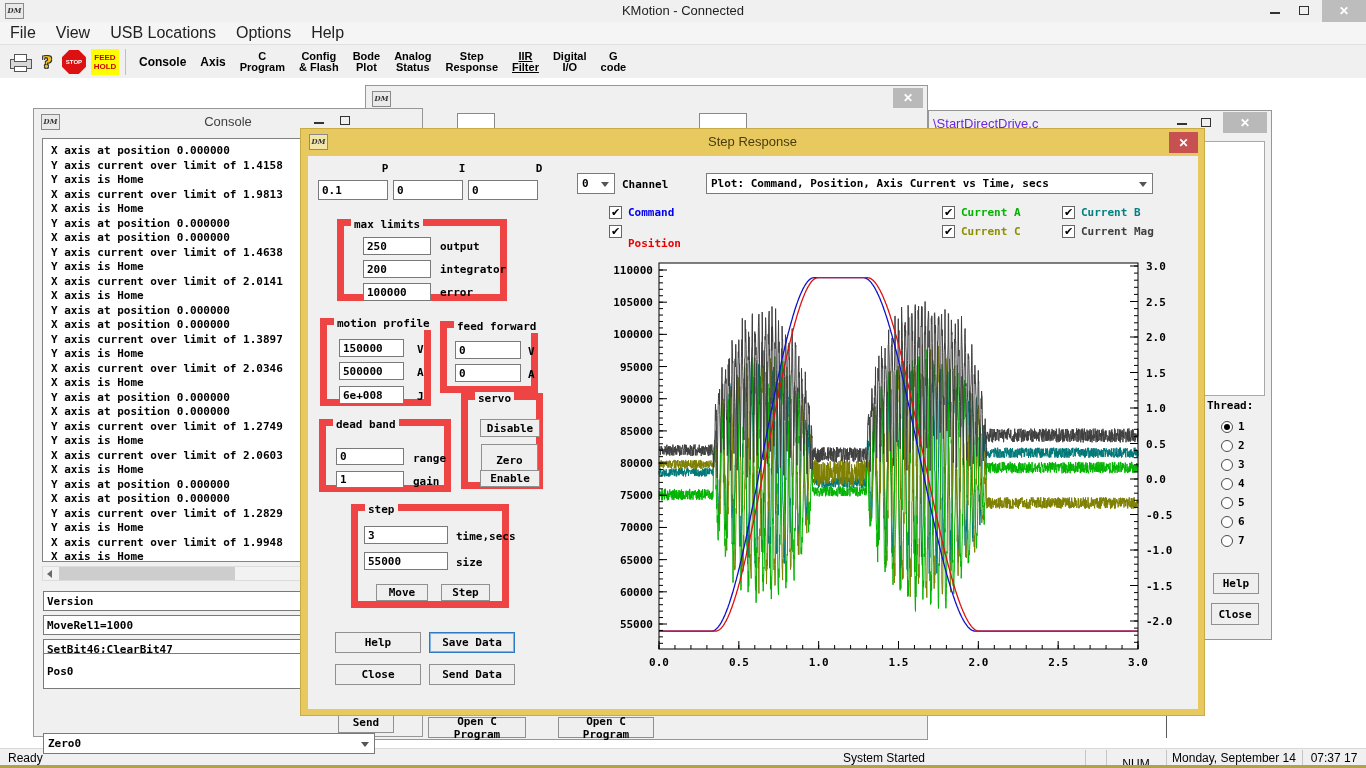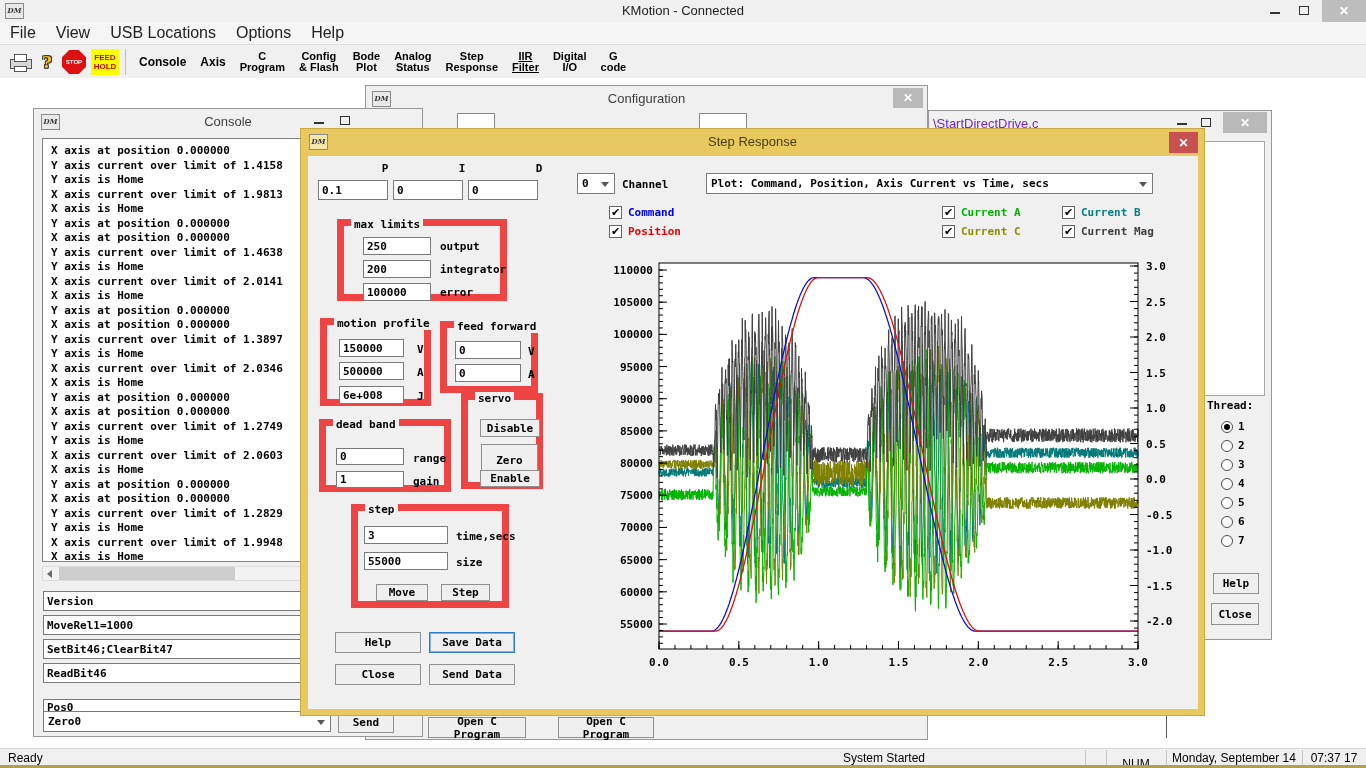--- a/index.html
+++ b/index.html
@@ -122,21 +122,20 @@
       <div class="tb-btnlabel" style="font-size: 11px;">Digital
 I/O</div>
       <div class="tb-btnlabel" style="font-size: 11px;">G
 code</div>
     </div>
 </div>
 <div id="client"></div>
 
 <section class="win" style="left:365px;top:85px;width:563px;height:655px;z-index:2">
   <span class="dmicon" style="left:6px;top:5px">DM</span>
-  <div class="wtitle">Configuration</div>
   <span class="closebox" style="left:527px;top:2px;width:30px;height:20px;background:#b9b9b9">✕</span>
   <div class="abs" style="left:91px;top:27px;width:36px;height:16px;background:#fff;border:1px solid #8a8a8a"></div>
   <div class="abs" style="left:333px;top:27px;width:46px;height:16px;background:#fff;border:1px solid #8a8a8a"></div>
   <button class="btn" style="left:62px;top:631px;width:98px;height:21px">Open C Program</button>
   <button class="btn" style="left:192px;top:631px;width:96px;height:21px">Open C Program</button>
 </section>
 <div class="abs" style="left:1166px;top:716px;width:1px;height:22px;background:#5a5a5a;z-index:2"></div>
 
 <section class="win" style="left:928px;top:110px;width:344px;height:530px;z-index:3">
   <div class="abs" style="left:4px;top:5px;font-size:13px;color:#6d28d9;white-space:nowrap">\StartDirectDrive.c</div>
@@ -217,22 +216,22 @@
     </div>
   <div class="hscroll">
     <span class="hs-arrow" style="left:4px;border-right:5px solid #6a6a6a"></span>
     <span class="hs-thumb"></span>
     <span class="hs-arrow" style="right:4px;border-left:5px solid #6a6a6a"></span>
   </div>
   <input class="tfield" style="left: 9px; top: 482px; width: 288px; height: 20px;" readonly="" value="Version">
   <input class="tfield" style="left: 9px; top: 506px; width: 288px; height: 20px;" readonly="" value="MoveRel1=1000">
   <input class="tfield" style="left: 9px; top: 530px; width: 288px; height: 20px;" readonly="" value="SetBit46;ClearBit47">
   <input class="tfield" style="left: 9px; top: 554px; width: 288px; height: 20px;" readonly="" value="ReadBit46">
-  <input class="tfield" style="left: 9px; top: 590px; width: 288px; height: 16px;" readonly="" value="Pos0">
-  <div class="combo" style="left:9px;top:602px;width:288px;height:21px">
+  <input class="tfield" style="left: 9px; top: 544px; width: 288px; height: 36px;" readonly="" value="Pos0">
+  <div class="combo" style="left:9px;top:624px;width:332px;height:21px">
     <span>Zero0</span>
     <span class="arr"></span>
   </div>
   <button class="btn" style="left:304px;top:602px;width:56px;height:22px">Send</button>
 </section>
 
 <section class="win" style="left:300px;top:128px;width:905px;height:588px;z-index:6;background:#e7c95f;border:1px solid #c9ab45">
   <span class="dmicon" style="left:8px;top:5px;background:#f4e5a8">DM</span>
   <div class="wtitle" style="color:#4a3c0a">Step Response</div>
   <span class="closebox" style="left:868px;top:3px;width:29px;height:21px;background:#c75050">✕</span>
@@ -254,21 +253,21 @@
     <span>Plot: Command, Position, Axis Current vs Time, secs</span>
     <span class="arr"></span>
   </div>
 
   <div class="cbox srcheck" style="left:308px;top:77px">
       <span class="cb">✔</span>
       <span class="cb-label" style="color: rgb(0, 0, 238);">Command</span>
     </div>
   <div class="cbox srcheck" style="left:308px;top:96px">
       <span class="cb">✔</span>
-      <span class="cb-label" style="color: rgb(238, 0, 0);">Position</span>
+      <span class="cb-label" style="color: rgb(238, 0, 0); margin-top: 12px;">Position</span>
     </div>
   <div class="cbox srcheck" style="left:641px;top:77px">
       <span class="cb">✔</span>
       <span class="cb-label" style="color: rgb(0, 180, 0);">Current A</span>
     </div>
   <div class="cbox srcheck" style="left:761px;top:77px">
       <span class="cb">✔</span>
       <span class="cb-label" style="color: rgb(0, 128, 128);">Current B</span>
     </div>
   <div class="cbox srcheck" style="left:641px;top:96px">

